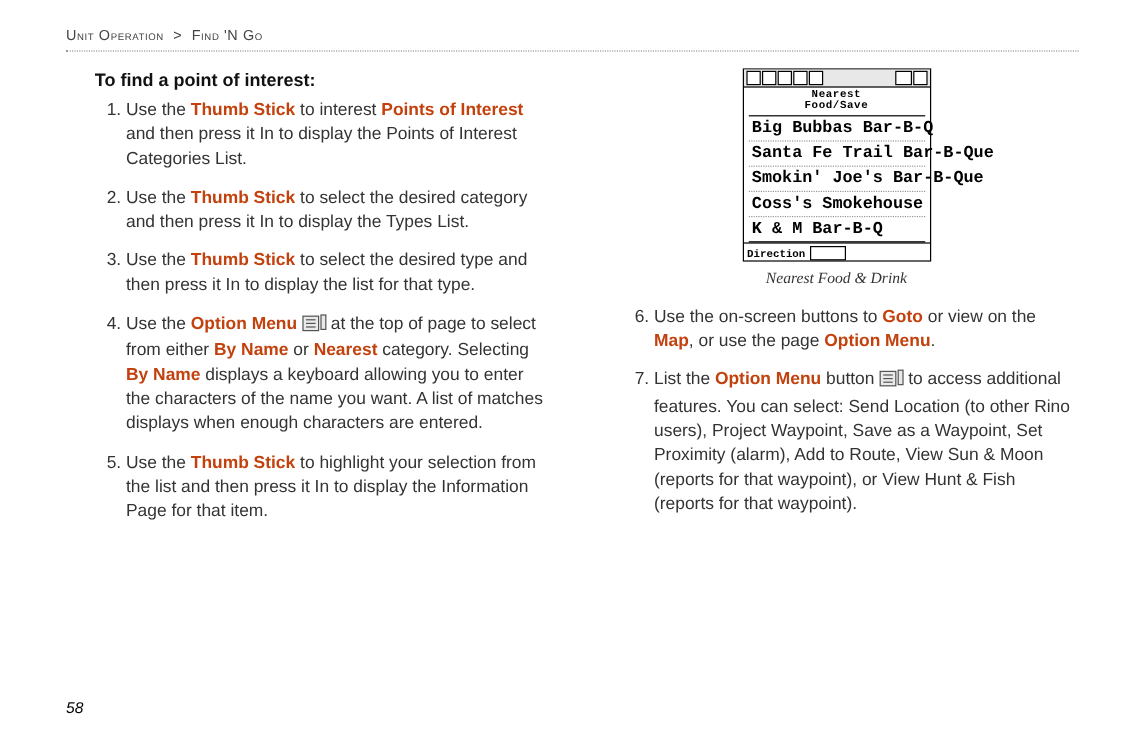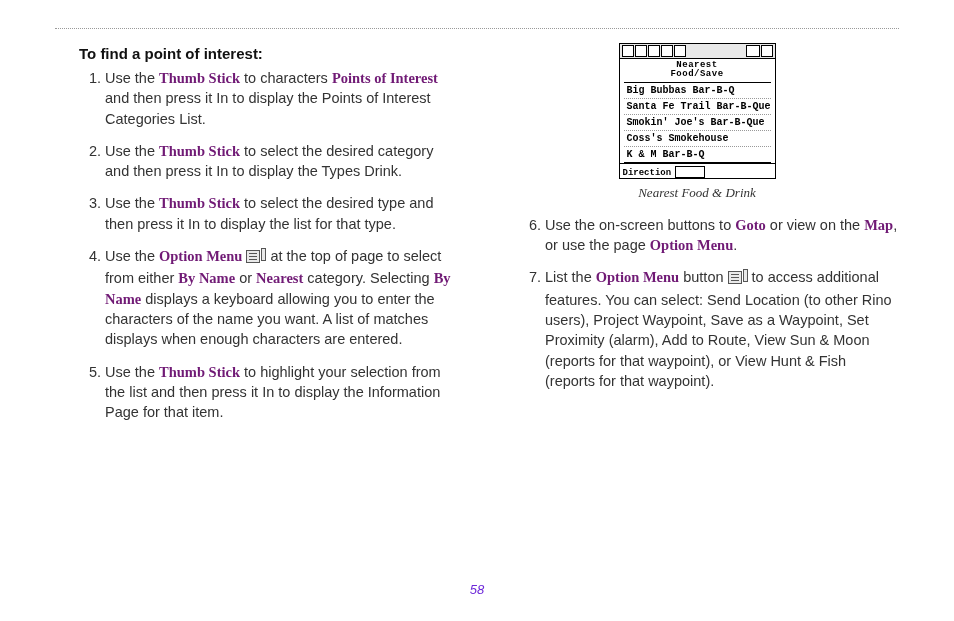--- a/index.html
+++ b/index.html
@@ -49,21 +49,21 @@
     list-style: decimal;
     margin: 0 0 0 24px;
     padding: 0 0 0 22px;
   }
   ol.steps li {
     font-size: 14.5px;
     line-height: 1.4;
     margin: 0 0 12px 4px;
     color: #333;
   }
-  ol.steps li .b { font-weight: bold; color:#701a75;font-family:Liberation Serif, serif; }
+  ol.steps li .b { font-weight: bold; color:#c2410c; }
   .icon-optionmenu {
     display: inline-block;
     vertical-align: -2px;
   }
   .icon-optionmenu .box {
     display:inline-block;
     width:12px; height:11px;
     border:1px solid #555;
     background:#e9e9e9;
     position:relative;
@@ -125,21 +125,21 @@
   }
   .dev-list{
     border-top:1px solid #000;
     border-bottom:1px solid #000;
     margin:0 4px;
   }
   .dev-list .row{
     border-bottom:1px dotted #999;
     padding:2px 3px;
     white-space:nowrap;
-    font-size:10px;
+    font-size:14px;
     font-weight:bold;
   }
   .dev-list .row:last-child{border-bottom:none;}
   .dev-foot{
     display:flex;
     align-items:flex-end;
     height:14px;
     border-top:1px solid #000;
     padding:0 3px;
     gap:4px;
@@ -156,46 +156,51 @@
     color:#333;
     margin-top:6px;
     text-align:center;
     font-family:Liberation Serif, serif;
   }
 
   .footer{
     position:absolute;
     left:55px; right:55px; bottom:24px;
     display:flex;
-    justify-content:center;
+    justify-content:space-between;
     font-style:italic;
     font-size:13px;
-    color:#6d28d9;
+    color:#000000;
     gap:32px;
   }
   .footer .prod .reg{ font-size:9px; vertical-align:super; font-style:normal;}
 </style>
 </head>
 <body>
 
 <div class="page">
 
+  <div class="breadcrumb">
+    <span class="sc">Unit Operation</span>
+    <span class="sep">&gt;</span>
+    <span class="sc">Find 'N Go</span>
+  </div>
   <hr class="dotrule">
 
   <div class="cols">
 
     <div class="col">
       <div class="section-title">To find a point of interest:</div>
 
       <ol class="steps">
         <li>
-          <span>Use the </span><span class="b">Thumb Stick</span><span> to characters </span><span class="b">Points of Interest</span><span> and then press it In to display the Points of Interest Categories List.</span>
-        </li>
-        <li>
-          <span>Use the </span><span class="b">Thumb Stick</span><span> to select the desired category and then press it In to display the Types Drink.</span>
+          <span>Use the </span><span class="b">Thumb Stick</span><span> to interest </span><span class="b">Points of Interest</span><span> and then press it In to display the Points of Interest Categories List.</span>
+        </li>
+        <li>
+          <span>Use the </span><span class="b">Thumb Stick</span><span> to select the desired category and then press it In to display the Types List.</span>
         </li>
         <li>
           <span>Use the </span><span class="b">Thumb Stick</span><span> to select the desired type and then press it In to display the list for that type.</span>
         </li>
         <li>
           <span>Use the </span><span class="b">Option Menu</span>
           <span class="icon-optionmenu"><span class="box"></span><span class="tab"></span></span>
           <span> at the top of page to select from either </span><span class="b">By Name</span><span> or </span><span class="b">Nearest</span><span> category. Selecting </span><span class="b">By Name</span><span> displays a keyboard allowing you to enter the characters of the name you want. A list of matches displays when enough characters are entered.</span>
         </li>
         <li>

